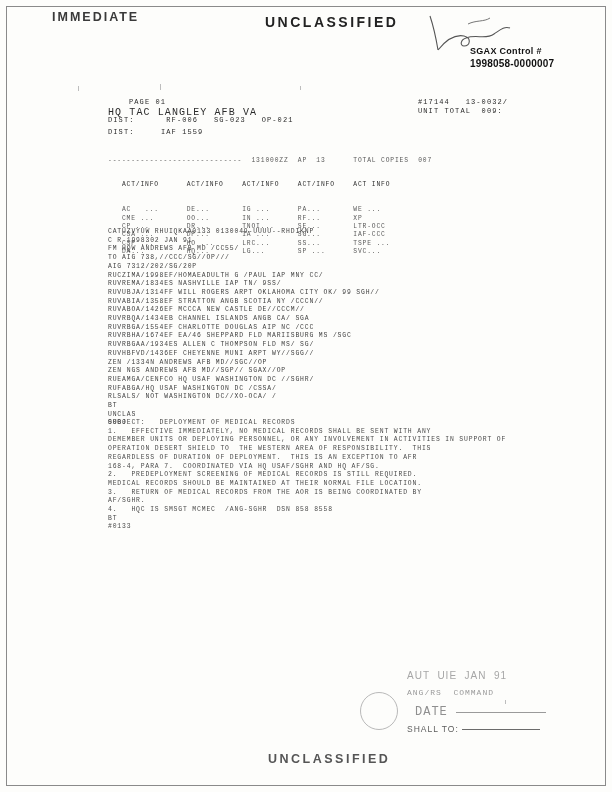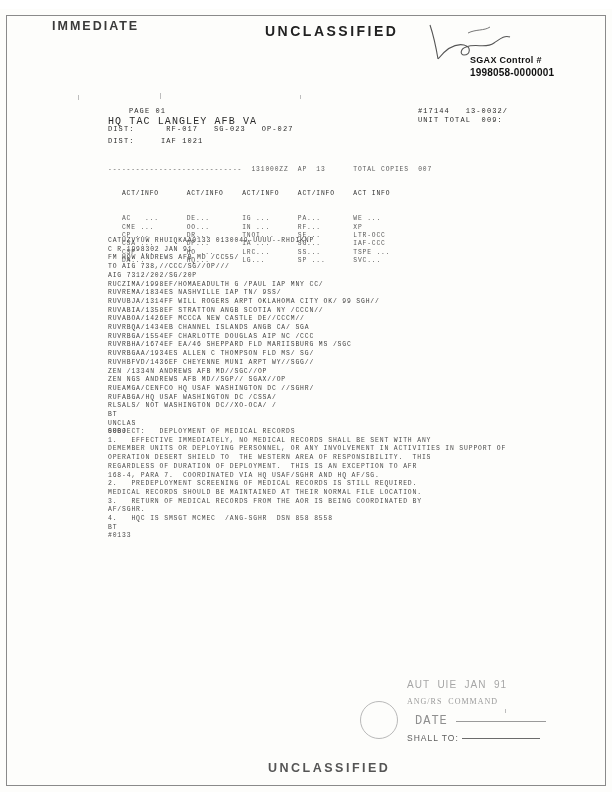--- a/index.html
+++ b/index.html
@@ -12,21 +12,20 @@
     height: 792px;
     position: relative;
     font-family: "Liberation Mono", monospace;
     color: #111;
     overflow: hidden;
   }
   .page {
     position: absolute;
     inset: 0;
     background: #fdfdfb;
-    margin-top: 9px;
   }
   .page-border {
     position: absolute;
     left: 6px;
     top: 6px;
     right: 6px;
     bottom: 6px;
     border: 1px solid #8a8a8a;
     pointer-events: none;
   }
@@ -216,21 +215,21 @@
     font-family: "Liberation Sans", sans-serif;
     font-size: 10px;
     color: #a6a6a6;
     letter-spacing: 1px;
     white-space: pre;
   }
   .stamp-l2 {
     position: absolute;
     left: 52px;
     top: 20px;
-    font-family: Liberation Serif, serif;
+    font-family: Liberation Mono, monospace;
     font-size: 8px;
     color: #9a9a9a;
     letter-spacing: 1px;
     white-space: pre;
   }
   .stamp-l3 {
     position: absolute;
     left: 60px;
     top: 37px;
     font-family: Liberation Mono, monospace;
@@ -278,28 +277,28 @@
 
   <div class="hdr-immediate">IMMEDIATE</div>
   <div class="hdr-unclass-top">UNCLASSIFIED</div>
 
   <svg class="scribble" viewBox="0 0 110 44">
     <path d="M10 6 C14 18, 16 28, 18 40 M18 40 C26 30, 34 24, 44 26 C52 28, 50 36, 44 36 C40 36, 40 30, 46 28 C56 24, 66 30, 74 24 C80 20, 84 16, 90 18" fill="none" stroke="#555" stroke-width="1.1"></path>
     <path d="M48 14 C56 10, 64 12, 70 8" fill="none" stroke="#666" stroke-width="0.9"></path>
   </svg>
 
   <div class="cmat-label">SGAX Control #</div>
-  <div class="cmat-number">1998058-0000001</div>
+  <div class="cmat-number">1998058-0000007</div>
 
   <div class="hdr-line-1">PAGE 01</div>
   <div class="hdr-right-1">#17144   13-0032/</div>
   <div class="hdr-line-2">HQ TAC LANGLEY AFB VA</div>
   <div class="hdr-right-2">UNIT TOTAL  009:</div>
-  <div class="hdr-line-3">DIST:      RF-017   SG-023   OP-027</div>
-  <div class="hdr-line-4">DIST:     IAF 1021</div>
+  <div class="hdr-line-3">DIST:      RF-006   SG-023   OP-021</div>
+  <div class="hdr-line-4">DIST:     IAF 1559</div>
 
   <div class="aitable">
     <div class="row">-----------------------------  131000ZZ  AP  13      TOTAL COPIES  007</div>
     <div class="row hdrow" id="routing-head">   ACT/INFO      ACT/INFO    ACT/INFO    ACT/INFO    ACT INFO    </div>
     <div id="routing-rows"><div class="row">   AC   ...      DE...       IG ...      PA...       WE ...      </div><div class="row">   CME ...       OO...       IN ...      RF...       XP          </div><div class="row">   CP ...        DR...       TNOI...     SE...       LTR-OCC     </div><div class="row">   CSA ...       DP...       IA ...      SG...       IAF-CCC     </div><div class="row">   CSP ...       HO ...      LRC...      SS...       TSPE ...    </div><div class="row">   DA...         HQ...       LG...       SP ...      SVC...      </div></div>
   </div>
 
   <div class="body-block" id="msg-body"><div class="row">CATUZVYUW RHUIQKAA0133 0130049-UUUU--RHDIKNP</div><div class="row">C R 1998302 JAN 91</div><div class="row">FM HQW ANDREWS AFB MD /CC55/</div><div class="row">TO AIG 738,//CCC/SG//OP///</div><div class="row">AIG 7312/202/SG/20P</div><div class="row">RUCZIMA/1998EF/HOMAEADULTH G /PAUL IAP MNY CC/</div><div class="row">RUVREMA/1834ES NASHVILLE IAP TN/ 9SS/</div><div class="row">RUVUBJA/1314FF WILL ROGERS ARPT OKLAHOMA CITY OK/ 99 SGH//</div><div class="row">RUVABIA/1358EF STRATTON ANGB SCOTIA NY /CCCN//</div><div class="row">RUVABOA/1426EF MCCCA NEW CASTLE DE//CCCM//</div><div class="row">RUVRBQA/1434EB CHANNEL ISLANDS ANGB CA/ SGA</div><div class="row">RUVRBGA/1554EF CHARLOTTE DOUGLAS AIP NC /CCC</div><div class="row">RUVRBHA/1674EF EA/46 SHEPPARD FLD MARIISBURG MS /SGC</div><div class="row">RUVRBGAA/1934ES ALLEN C THOMPSON FLD MS/ SG/</div><div class="row">RUVHBFVD/1436EF CHEYENNE MUNI ARPT WY//SGG//</div><div class="row">ZEN /1334N ANDREWS AFB MD//SGC//OP</div><div class="row">ZEN NGS ANDREWS AFB MD//SGP// SGAX//OP</div><div class="row">RUEAMGA/CENFCO HQ USAF WASHINGTON DC //SGHR/</div><div class="row">RUFABGA/HQ USAF WASHINGTON DC /CSSA/</div><div class="row">RLSALS/ NOT WASHINGTON DC//XO-OCA/ /</div><div class="row">BT</div><div class="row">UNCLAS</div><div class="row">0000</div></div>
 
   <div class="subject-block" id="subj-body"><div class="row">SUBJECT:   DEPLOYMENT OF MEDICAL RECORDS</div><div class="row">1.   EFFECTIVE IMMEDIATELY, NO MEDICAL RECORDS SHALL BE SENT WITH ANY</div><div class="row">DEMEMBER UNITS OR DEPLOYING PERSONNEL, OR ANY INVOLVEMENT IN ACTIVITIES IN SUPPORT OF</div><div class="row">OPERATION DESERT SHIELD TO  THE WESTERN AREA OF RESPONSIBILITY.  THIS</div><div class="row">REGARDLESS OF DURATION OF DEPLOYMENT.  THIS IS AN EXCEPTION TO AFR</div><div class="row">168-4, PARA 7.  COORDINATED VIA HQ USAF/SGHR AND HQ AF/SG.</div><div class="row">2.   PREDEPLOYMENT SCREENING OF MEDICAL RECORDS IS STILL REQUIRED.</div><div class="row">MEDICAL RECORDS SHOULD BE MAINTAINED AT THEIR NORMAL FILE LOCATION.</div><div class="row">3.   RETURN OF MEDICAL RECORDS FROM THE AOR IS BEING COORDINATED BY</div><div class="row">AF/SGHR.</div><div class="row">4.   HQC IS SMSGT MCMEC  /ANG-SGHR  DSN 858 8558</div><div class="row">BT</div><div class="row">#0133</div></div>

